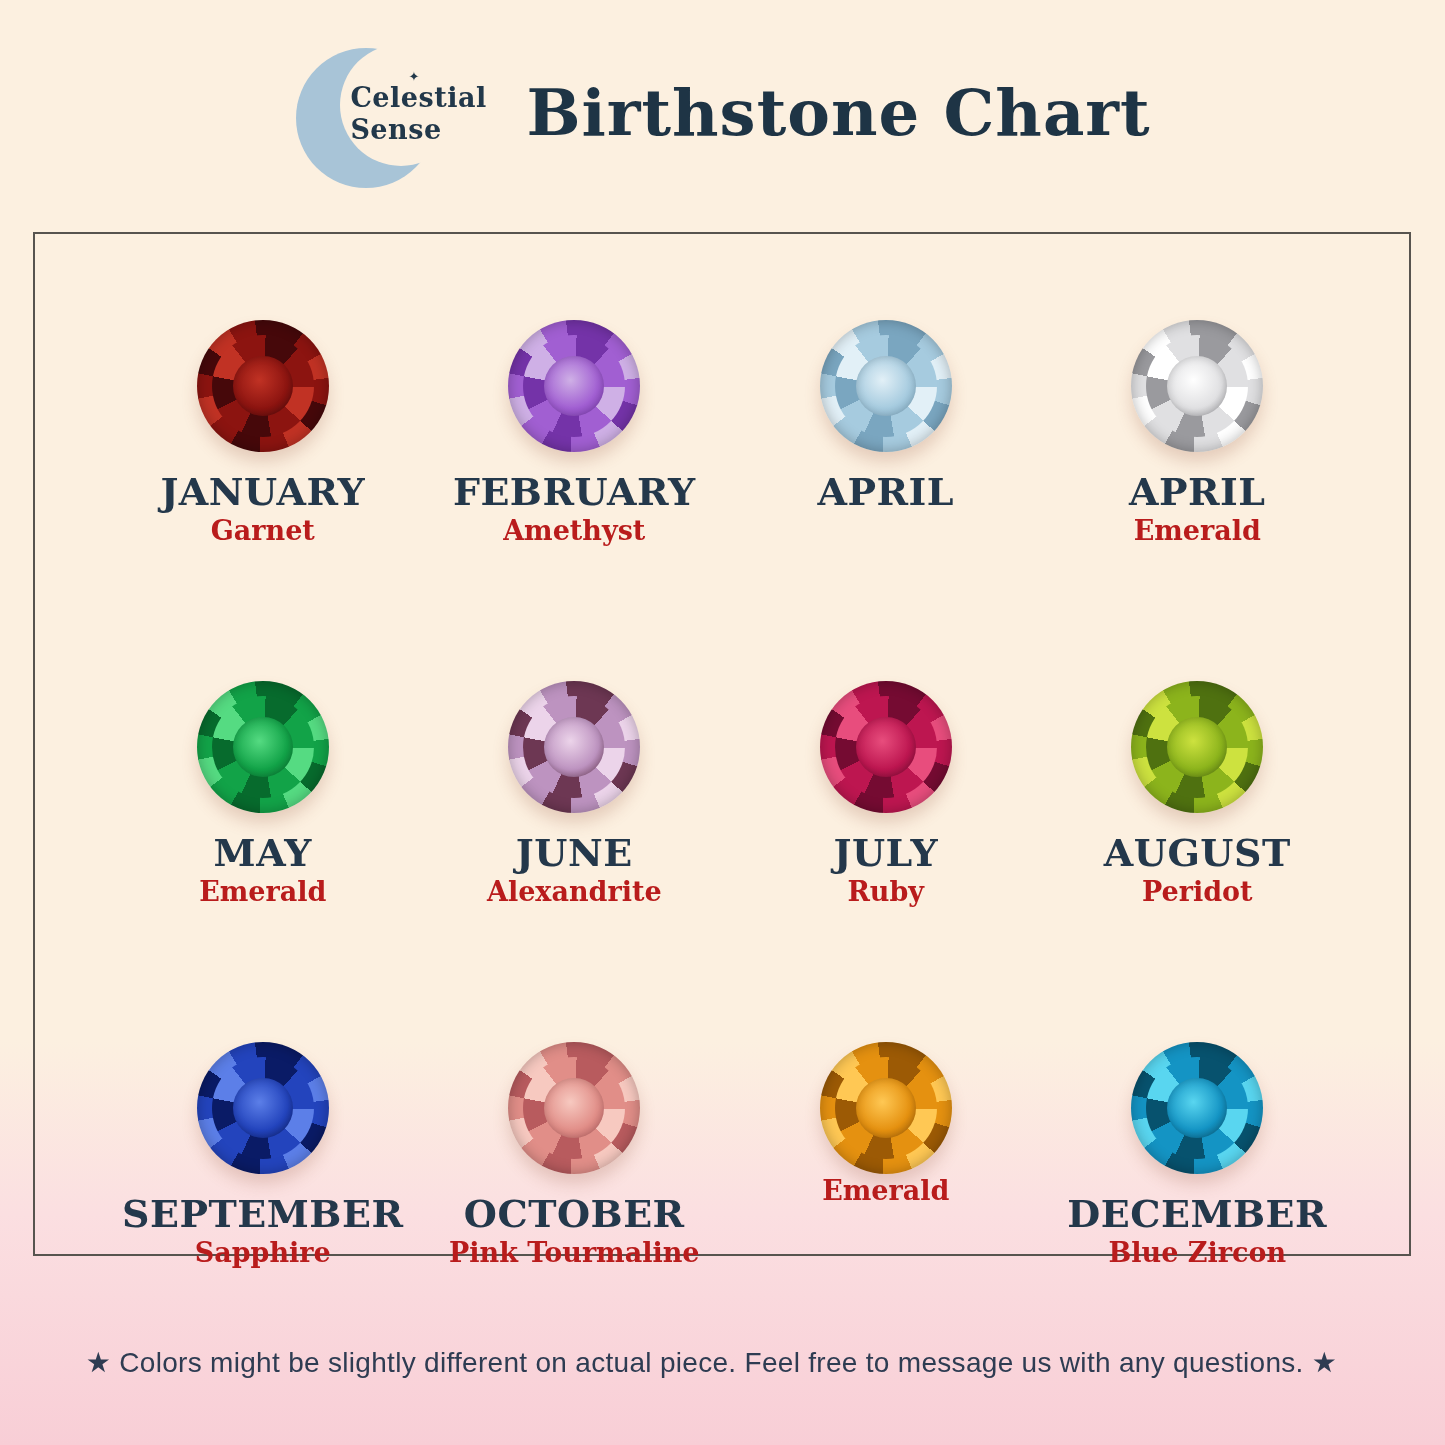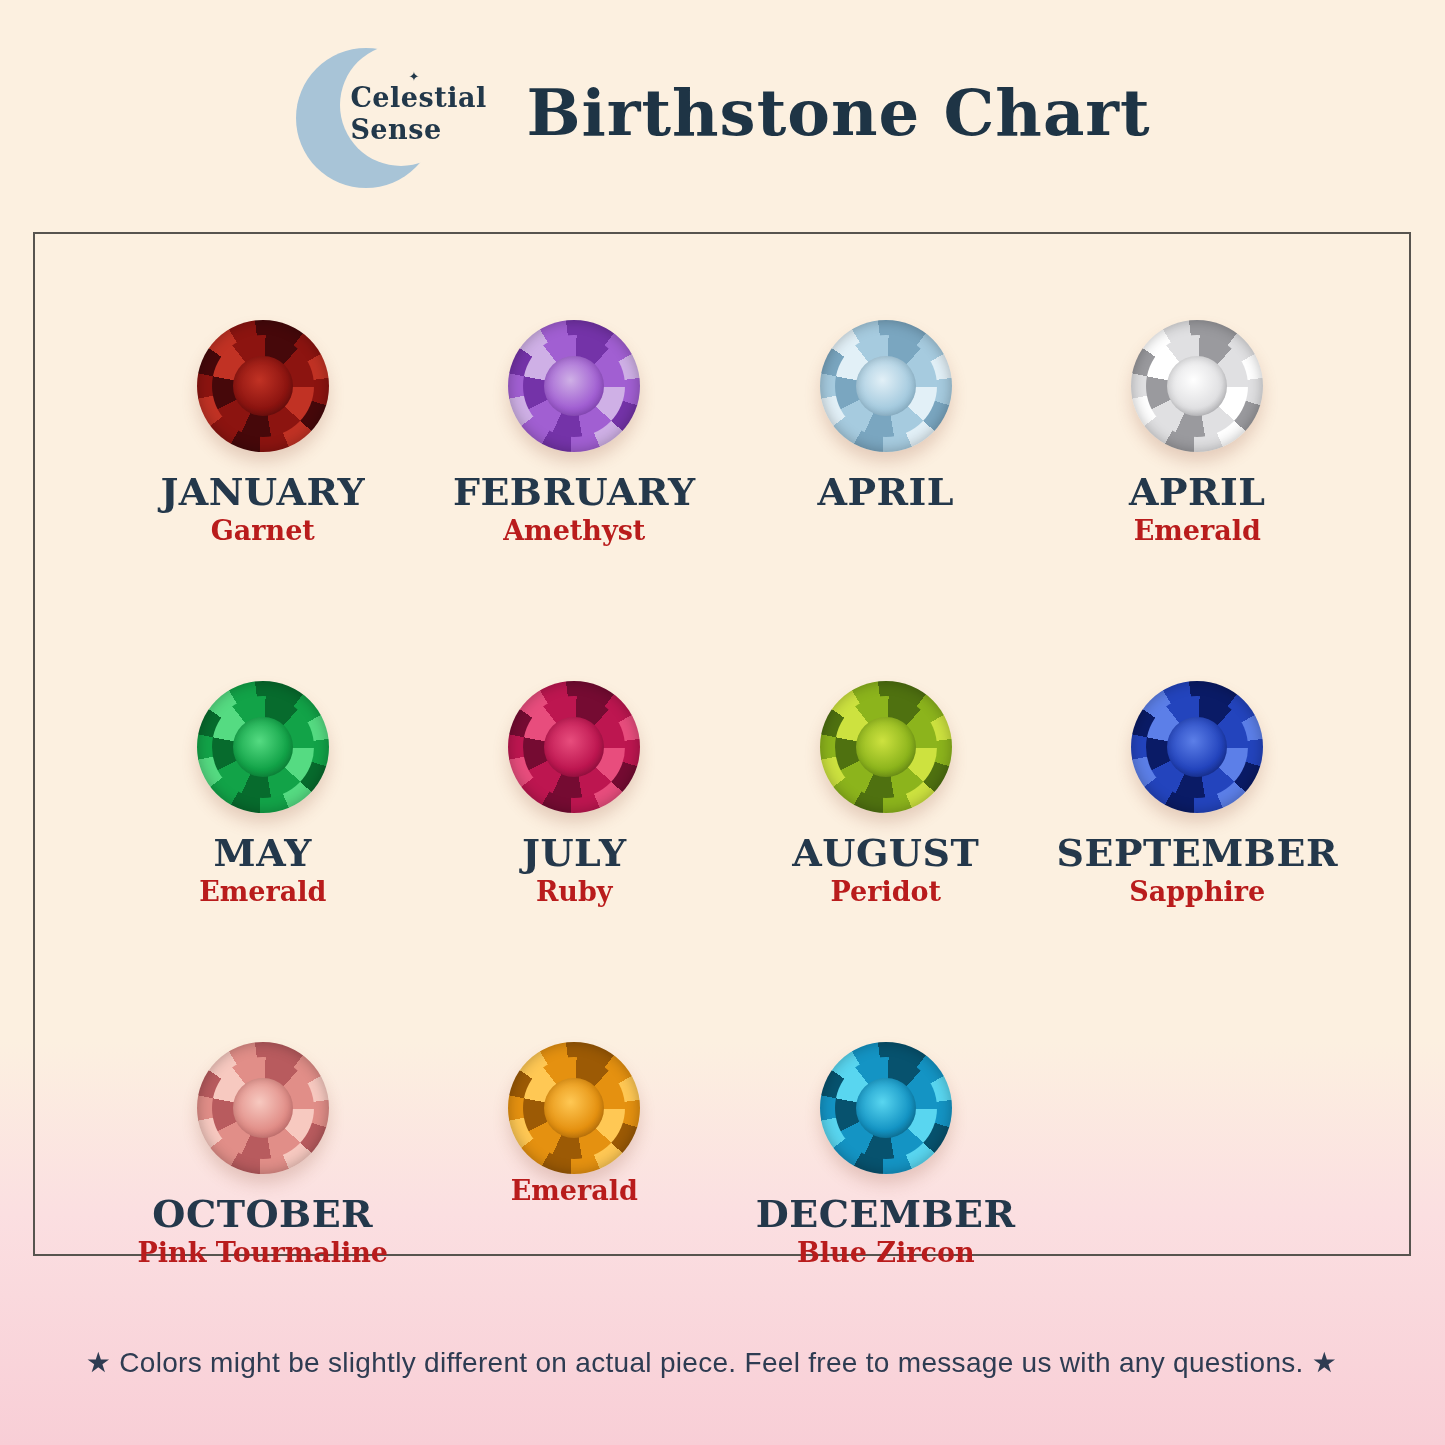--- a/index.html
+++ b/index.html
@@ -131,20 +131,25 @@
     <div class="month">APRIL</div>
     <div class="stone">Emerald</div>
   </div>
 
   <div class="cell">
     <div class="gem" style="--l: #55db82; --b: #12a348; --d: #076b2d;"></div>
     <div class="month">MAY</div>
     <div class="stone">Emerald</div>
   </div>
 
+  <div class="cell">
+    <div class="gem" style="--l: #ecd4ea; --b: #bd93c0; --d: #6d3753;"></div>
+    <div class="month">JUNE</div>
+    <div class="stone">Alexandrite</div>
+  </div>
 
   <div class="cell">
     <div class="gem" style="--l: #e84d7d; --b: #bd1650; --d: #750b32;"></div>
     <div class="month">JULY</div>
     <div class="stone">Ruby</div>
   </div>
 
   <div class="cell">
     <div class="gem" style="--l: #cde23f; --b: #8cb41c; --d: #4f7110;"></div>
     <div class="month">AUGUST</div>

